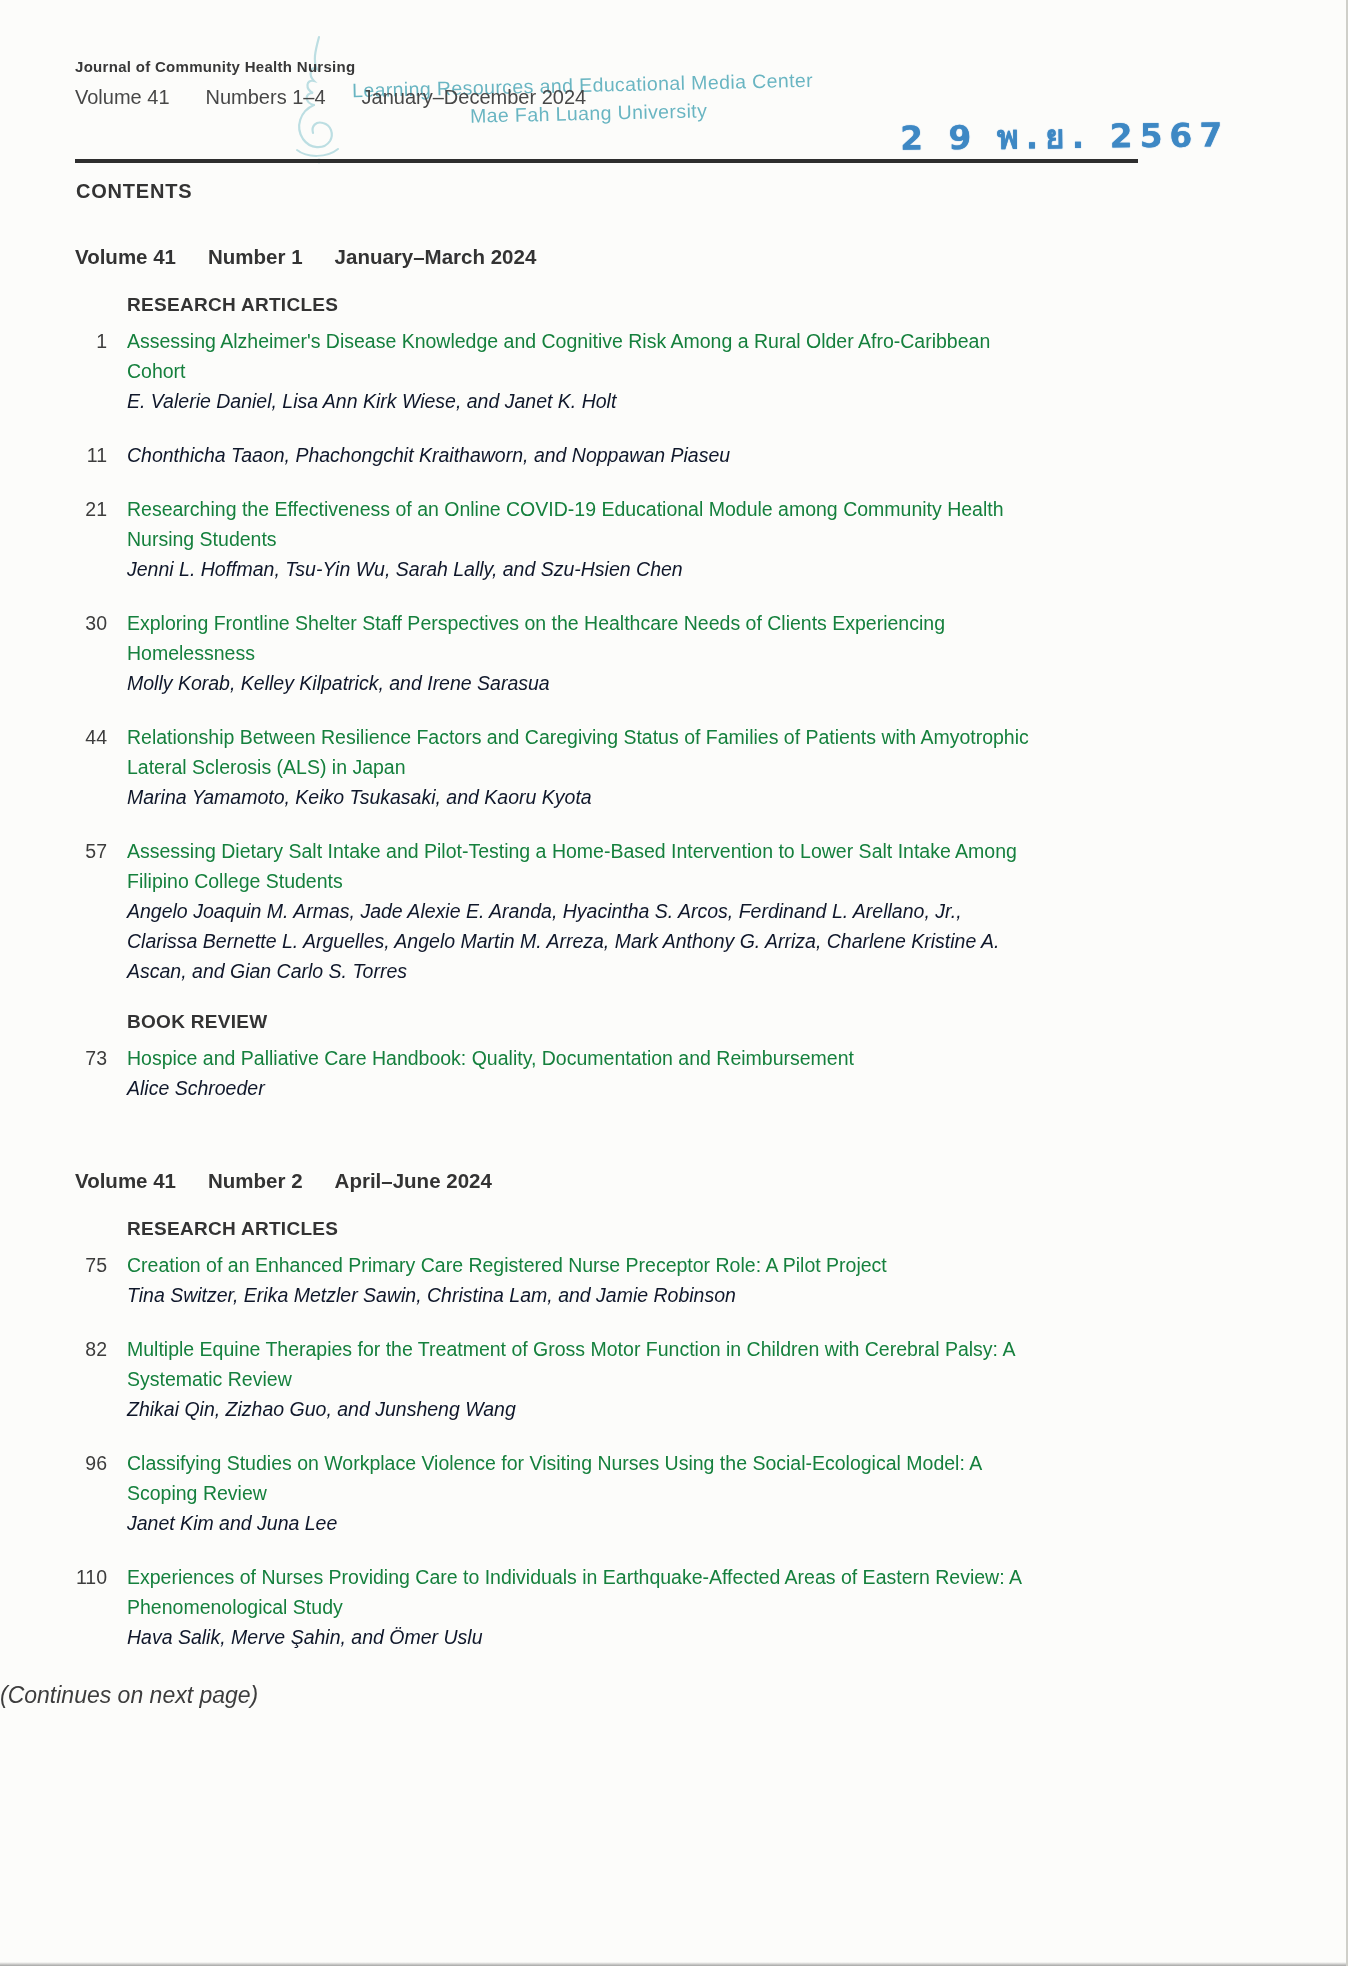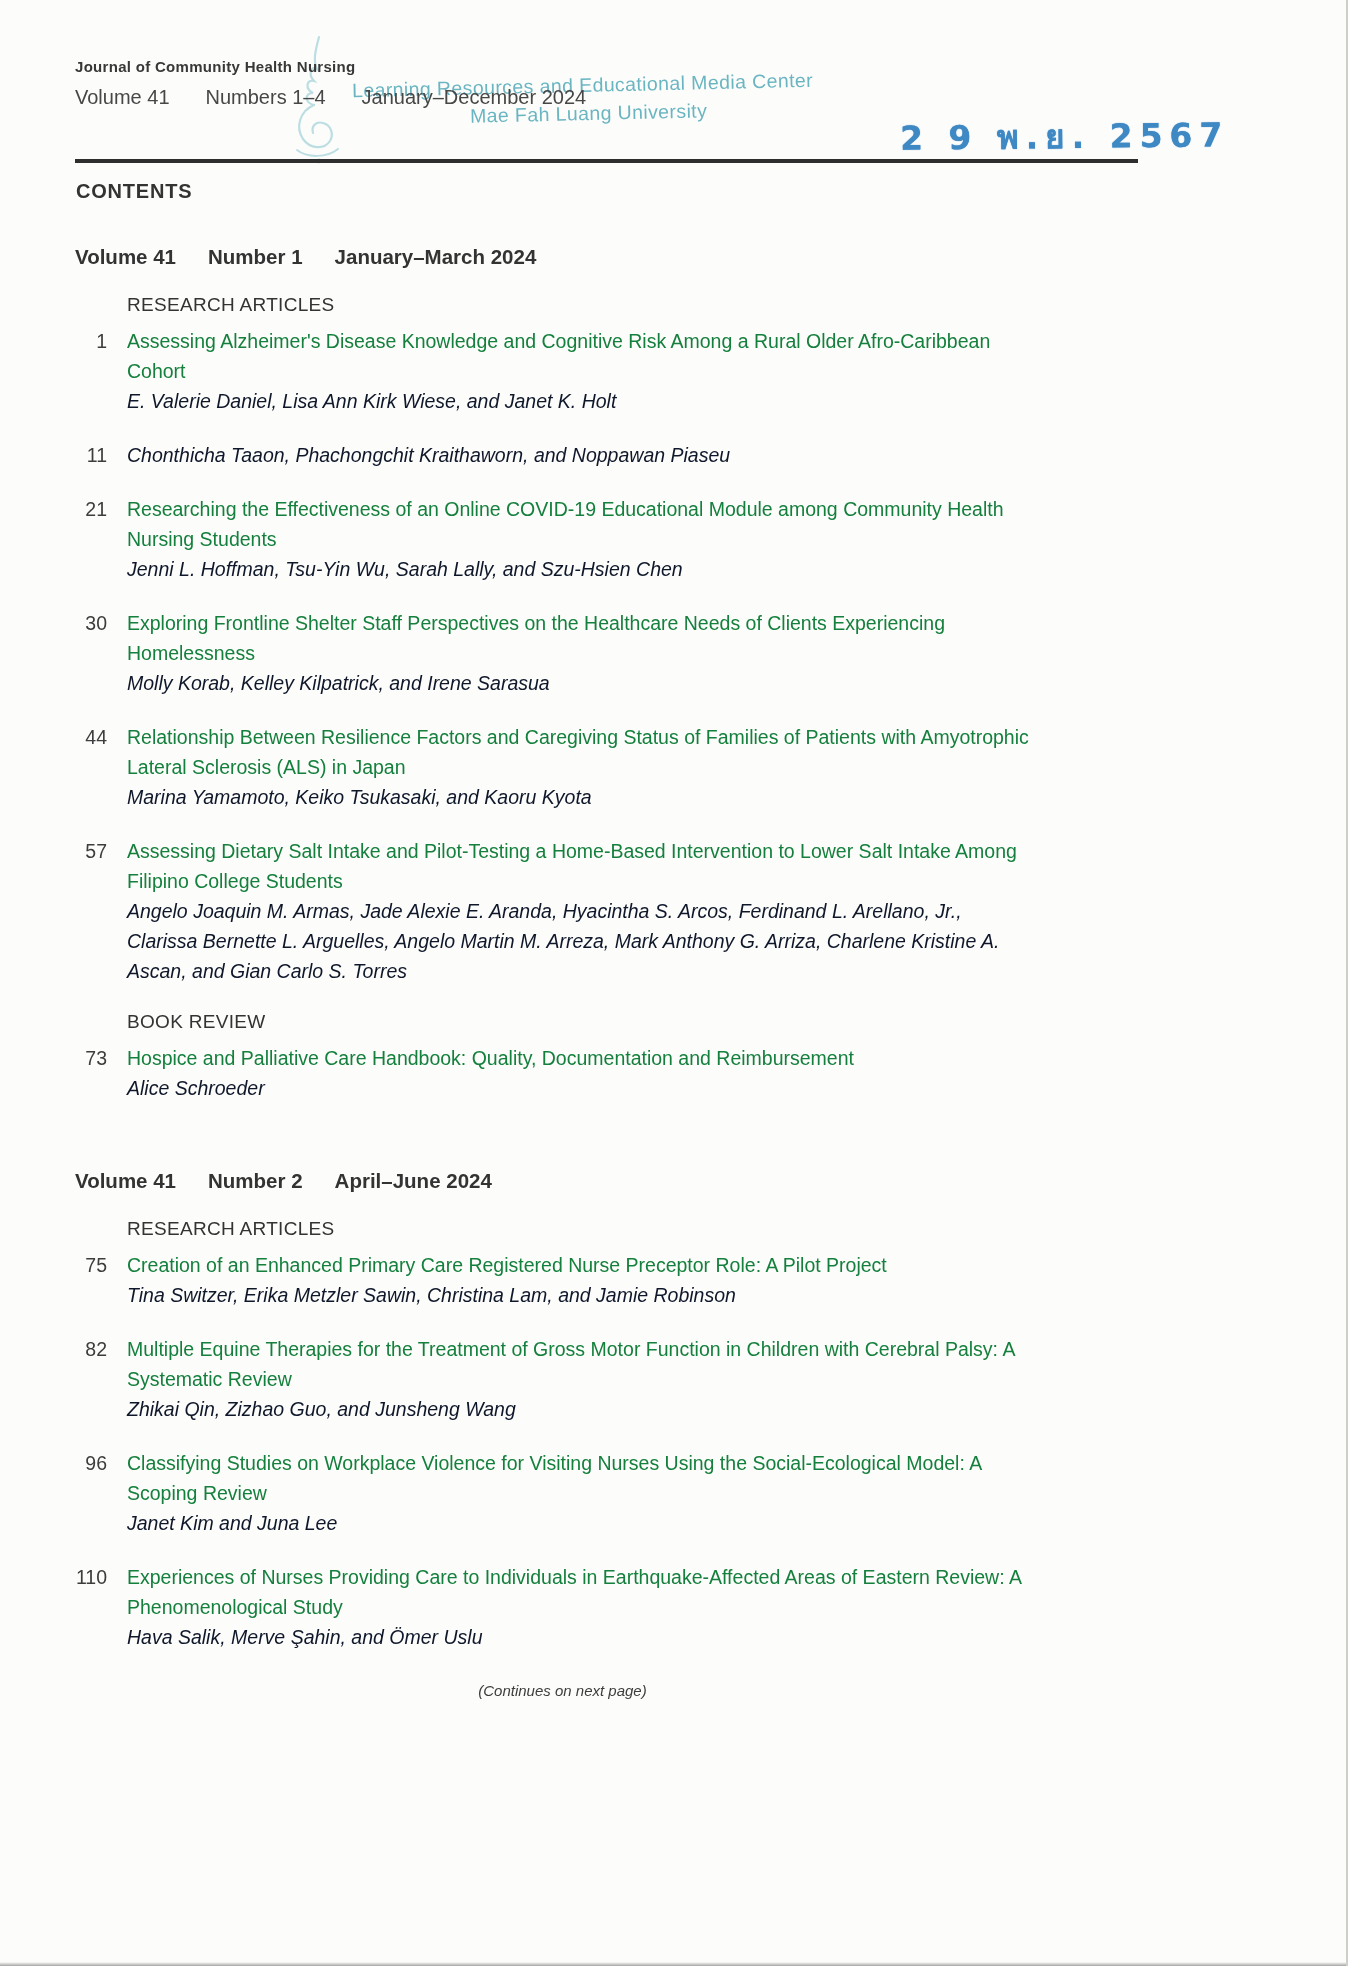--- a/index.html
+++ b/index.html
@@ -49,35 +49,35 @@
 
   
   main{display:block;}
   .issue{margin-top:42px;}
   .issue + .issue{margin-top:66px;}
   .issue-heading{
     margin:0 0 0 75px;font-weight:700;font-size:20.5px;color:#333;
     display:flex;gap:32px;
   }
   .section-label{
-    margin:25px 0 10px 127px;font-weight:400;font-size:19px;
+    margin:25px 0 10px 127px;font-weight:700;font-size:19px;
     letter-spacing:.3px;color:#333;
   }
   .entry{
     margin:0 0 24px 75px;
     display:grid;grid-template-columns:32px 903px;column-gap:20px;
     font-size:19.5px;line-height:30px;
   }
   .entry-page{text-align:right;color:#3d3d3d;}
   .entry-title{color:#15803d;}
   .entry-authors{font-style:italic;color:#0f172a;}
 
   .continues{
-    margin:30px 221px 0 0;text-align:center;
-    font-style:italic;font-size:15px;color:#3d3d3d;
+    margin:30px 221px 0 0;text-align:left;
+    font-style:italic;font-size:23px;color:#3d3d3d;
   }
 </style>
 </head>
 <body>
 
 <div class="page">
 
   <div class="watermark-emblem">
     <svg width="90" height="134" viewBox="0 0 90 134" fill="none">
       <path d="M47 3 C43 18 41 27 45 35 C39 31 36 41 42 47 C34 45 33 55 41 59 C32 59 33 69 42 71" stroke="#7ec1cb" stroke-width="2.2" stroke-linecap="round"></path>

